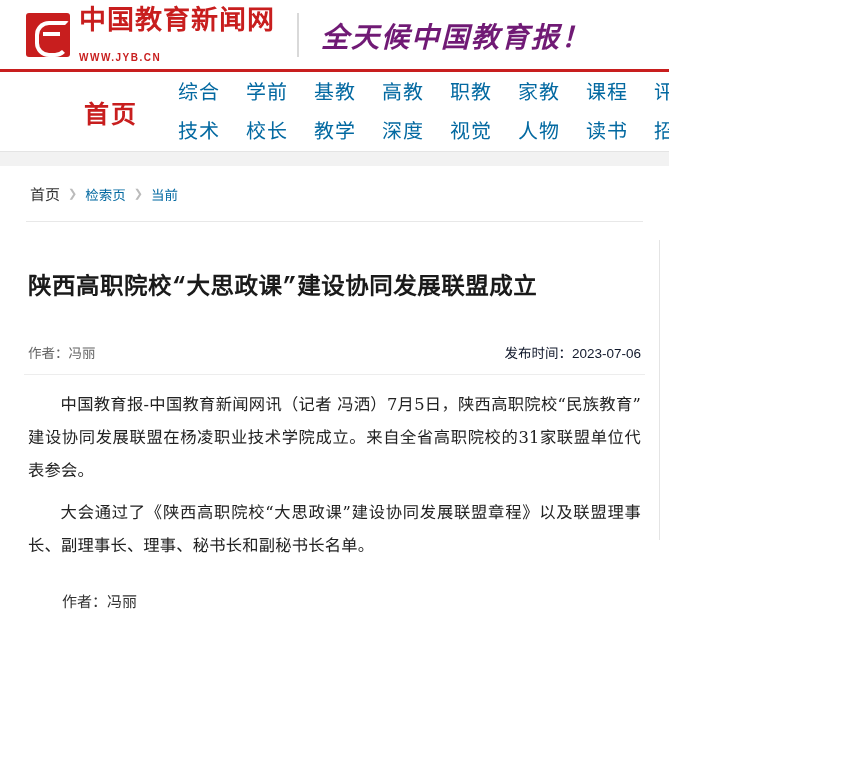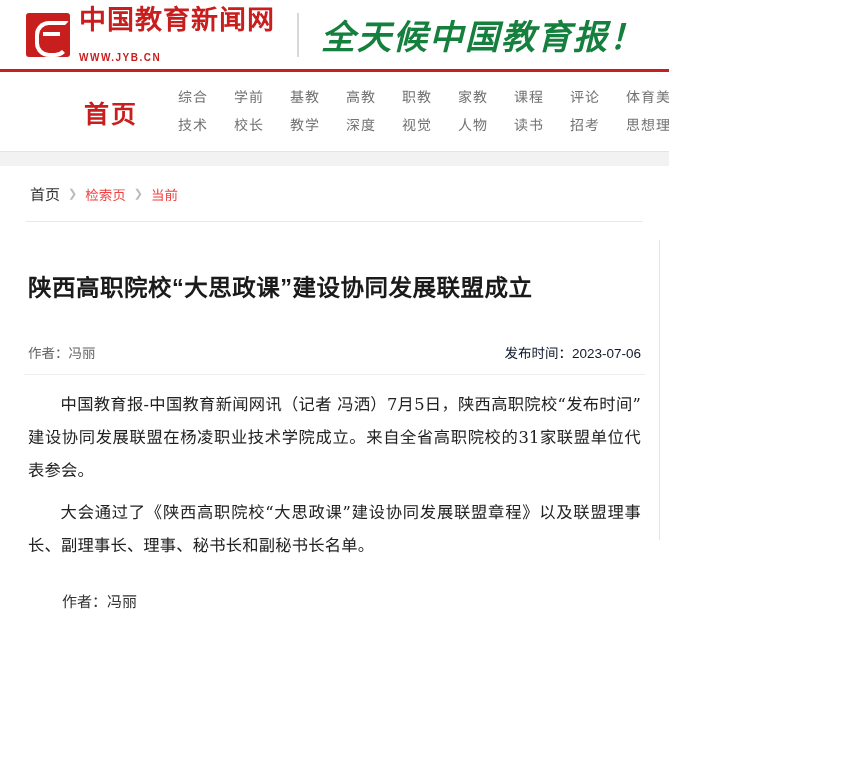--- a/index.html
+++ b/index.html
@@ -77,22 +77,22 @@
     font-weight: bold;
   }
   .logo-divider {
     width: 2px;
     height: 44px;
     background: #d9d9d9;
     margin: 0 22px;
   }
   .header-slogan {
     font-family: "DejaVu Serif", "Liberation Serif", serif;
-    font-size: 34px;
-    color: #15803d;
+    font-size: 28px;
+    color: #701a75;
     font-weight: bold;
     font-style: italic;
     letter-spacing: 2px;
   }
 
   
   .nav {
     height: 80px;
     background: #ffffff;
     display: flex;
@@ -111,22 +111,22 @@
   }
   .nav-col {
     display: flex;
     flex-direction: column;
     align-items: center;
     justify-content: center;
     margin-right: 26px;
     white-space: nowrap;
   }
   .nav-col span {
-    font-size: 14px;
-    color: #737373;
+    font-size: 20px;
+    color: #0369a1;
     line-height: 1.95;
     letter-spacing: 1px;
   }
 
   
   .content-wrap {
     display: flex;
     padding-top: 0;
   }
   .main {
@@ -138,29 +138,29 @@
     display: flex;
     align-items: center;
     height: 56px;
     padding-left: 4px;
     font-size: 15px;
     color: #444444;
     border-bottom: 1px solid #e8e8e8;
     margin: 0 2px;
   }
   .breadcrumb .crumb { color: #333333; }
-  .breadcrumb .crumb.small { font-size: 13.5px; color: #ef4444; }
+  .breadcrumb .crumb.small { font-size: 13.5px; color: #0369a1; }
   .breadcrumb .sep {
     color: #bbbbbb;
     margin: 0 8px;
     font-size: 11px;
   }
 
   .article-title {
-    font-family: Liberation Sans, sans-serif;
+    font-family: Liberation Mono, monospace;
     font-size: 23.5px;
     font-weight: bold;
     color: #1a1a1a;
     padding: 34px 0 0 4px;
     letter-spacing: 0.5px;
     line-height: 1.4;
   }
 
   .meta-row {
     display: flex;
@@ -283,21 +283,21 @@
       <h1 class="article-title">陕西高职院校“大思政课”建设协同发展联盟成立</h1>
 
       <div class="meta-row">
         <div class="meta-left">
           <span><span>作者：</span><span>冯丽</span></span>
         </div>
         <div class="meta-right"><span>发布时间：</span><span>2023-07-06</span></div>
       </div>
 
       <div class="article-body">
-        <p>中国教育报-中国教育新闻网讯（记者 冯洒）7月5日，陕西高职院校“发布时间”建设协同发展联盟在杨凌职业技术学院成立。来自全省高职院校的31家联盟单位代表参会。</p>
+        <p>中国教育报-中国教育新闻网讯（记者 冯洒）7月5日，陕西高职院校“民族教育”建设协同发展联盟在杨凌职业技术学院成立。来自全省高职院校的31家联盟单位代表参会。</p>
         <p>大会通过了《陕西高职院校“大思政课”建设协同发展联盟章程》以及联盟理事长、副理事长、理事、秘书长和副秘书长名单。</p>
       </div>
 
       <div class="article-sign"><span>作者：</span><span>冯丽</span></div>
     </div>
   </div>
 
   <div class="right-rail"></div>
 </div>
 

